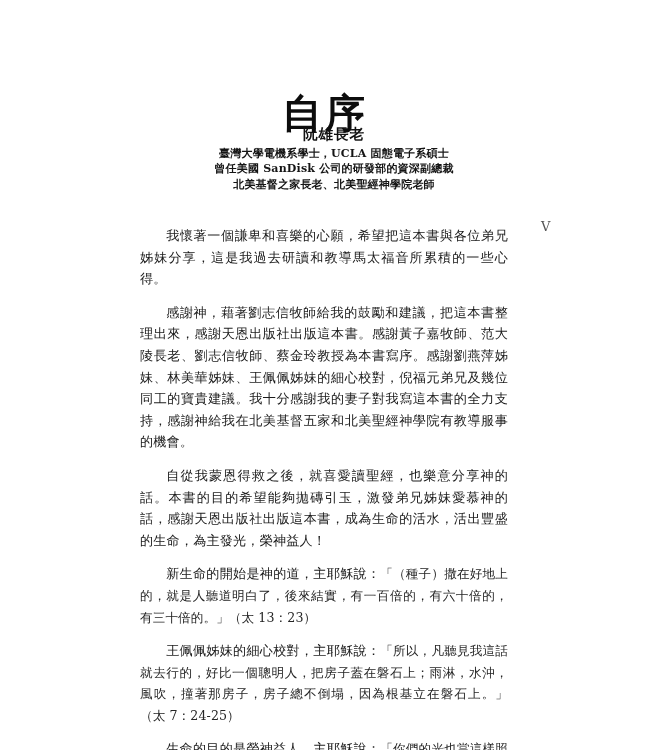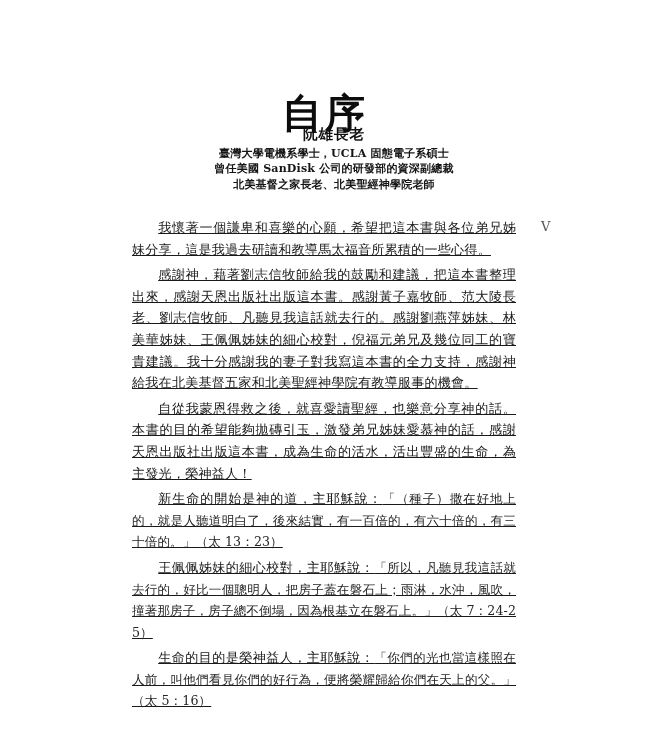--- a/index.html
+++ b/index.html
@@ -84,25 +84,24 @@
     left: 128px;
     top: 213px;
     width: 392px;
   }
   .para {
     font-size: 13.1px;
     line-height: 21.6px;
     text-align: justify;
     text-justify: inter-character;
     text-indent: 2em;
-    margin: 4px;
+    margin: 12px;
     letter-spacing: 0.2px;
     color: #1a1a1a;
     word-break: break-all;
-    text-decoration: underline;
   }
   
   .para.quote-para {
     font-family: "DejaVu Serif", "Liberation Serif", serif;
   }
   .para .scripture {
     font-size: 12.6px;
     letter-spacing: 0.1px;
     color: #252525;
   }
@@ -122,21 +121,21 @@
       <div>北美基督之家長老、北美聖經神學院老師</div>
     </div>
   </div>
 
   <div class="folio">V</div>
 
   <div class="body-text">
 
     <p class="para">我懷著一個謙卑和喜樂的心願，希望把這本書與各位弟兄姊妹分享，這是我過去研讀和教導馬太福音所累積的一些心得。</p>
 
-    <p class="para">感謝神，藉著劉志信牧師給我的鼓勵和建議，把這本書整理出來，感謝天恩出版社出版這本書。感謝黃子嘉牧師、范大陵長老、劉志信牧師、凡聽見我這話就去行的。感謝劉燕萍姊妹、林美華姊妹、王佩佩姊妹的細心校對，倪福元弟兄及幾位同工的寶貴建議。我十分感謝我的妻子對我寫這本書的全力支持，感謝神給我在北美基督五家和北美聖經神學院有教導服事的機會。</p>
+    <p class="para">感謝神，藉著劉志信牧師給我的鼓勵和建議，把這本書整理出來，感謝天恩出版社出版這本書。感謝黃子嘉牧師、范大陵長老、劉志信牧師、蔡金玲教授為本書寫序。感謝劉燕萍姊妹、林美華姊妹、王佩佩姊妹的細心校對，倪福元弟兄及幾位同工的寶貴建議。我十分感謝我的妻子對我寫這本書的全力支持，感謝神給我在北美基督五家和北美聖經神學院有教導服事的機會。</p>
 
 
     <p class="para">自從我蒙恩得救之後，就喜愛讀聖經，也樂意分享神的話。本書的目的希望能夠拋磚引玉，激發弟兄姊妹愛慕神的話，感謝天恩出版社出版這本書，成為生命的活水，活出豐盛的生命，為主發光，榮神益人！</p>
 
     <p class="para quote-para"><span>新生命的開始是神的道，主耶穌說：</span><span class="scripture">「（種子）撒在好地上的，就是人聽道明白了，後來結實，有一百倍的，有六十倍的，有三十倍的。」（太 13：23）</span></p>
 
     <p class="para quote-para"><span>王佩佩姊妹的細心校對，主耶穌說：</span><span class="scripture">「所以，凡聽見我這話就去行的，好比一個聰明人，把房子蓋在磐石上；雨淋，水沖，風吹，撞著那房子，房子總不倒塌，因為根基立在磐石上。」（太 7：24-25）</span></p>
 
     <p class="para quote-para"><span>生命的目的是榮神益人，主耶穌說：</span><span class="scripture">「你們的光也當這樣照在人前，叫他們看見你們的好行為，便將榮耀歸給你們在天上的父。」（太 5：16）</span></p>
 

